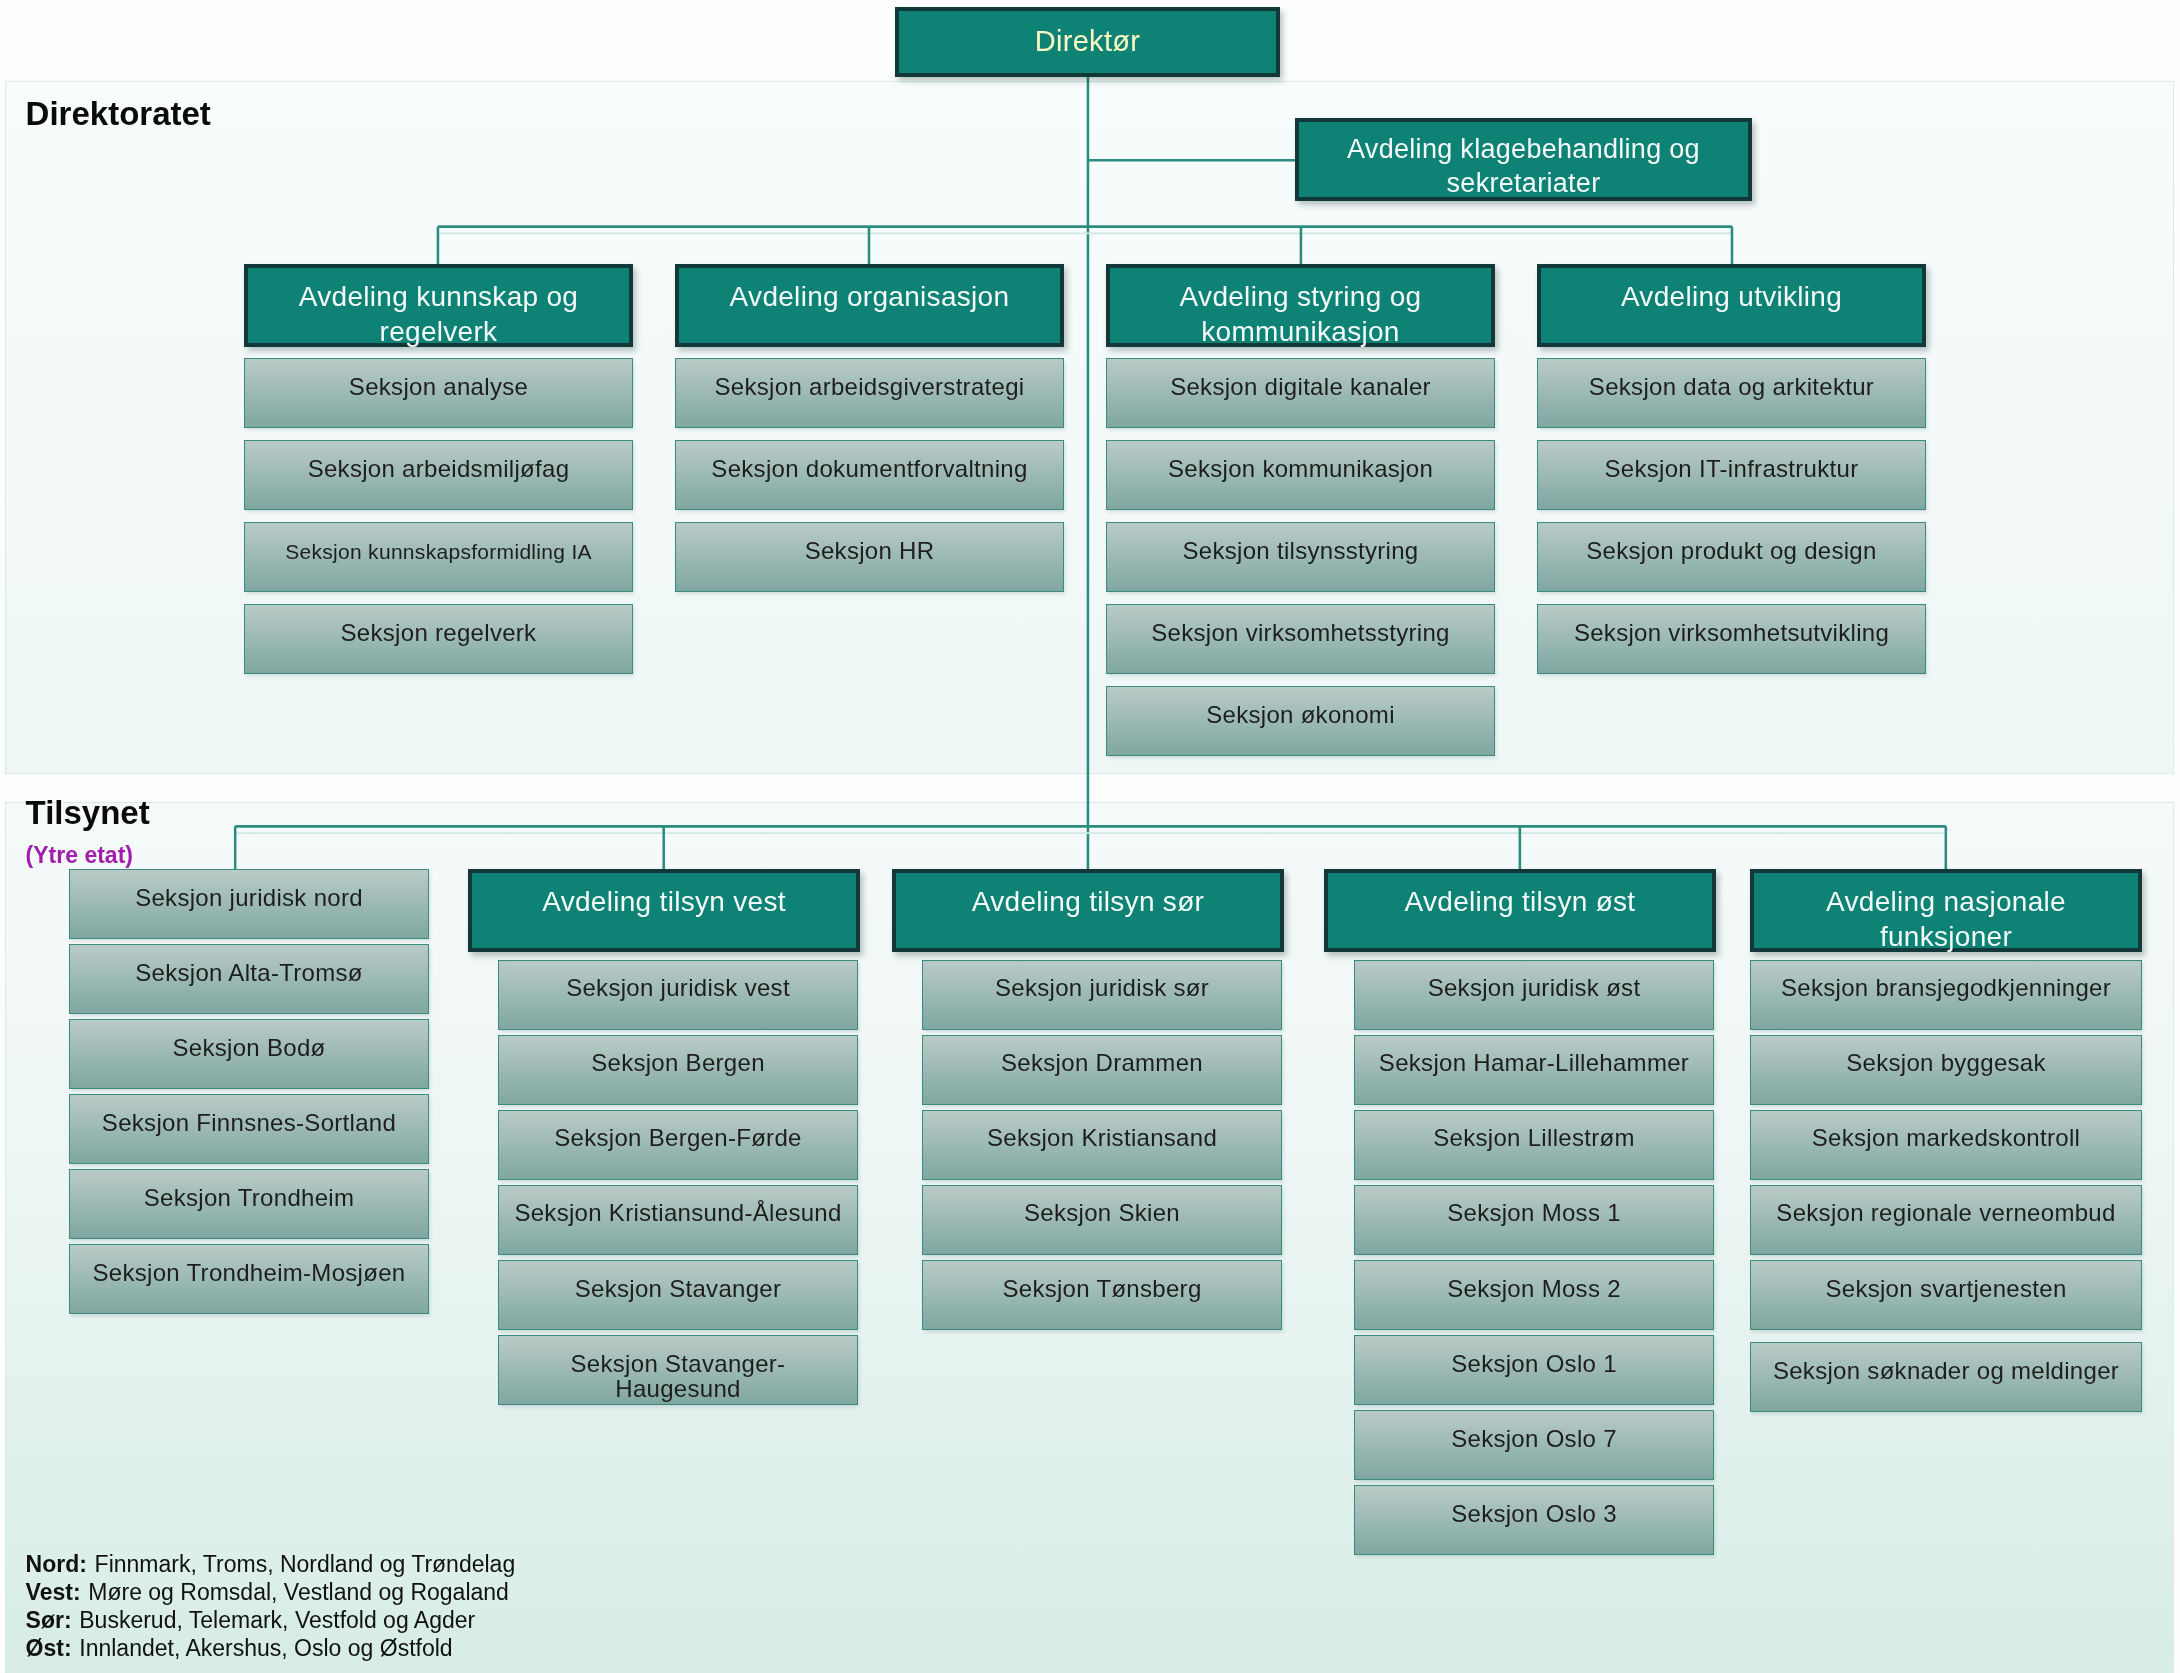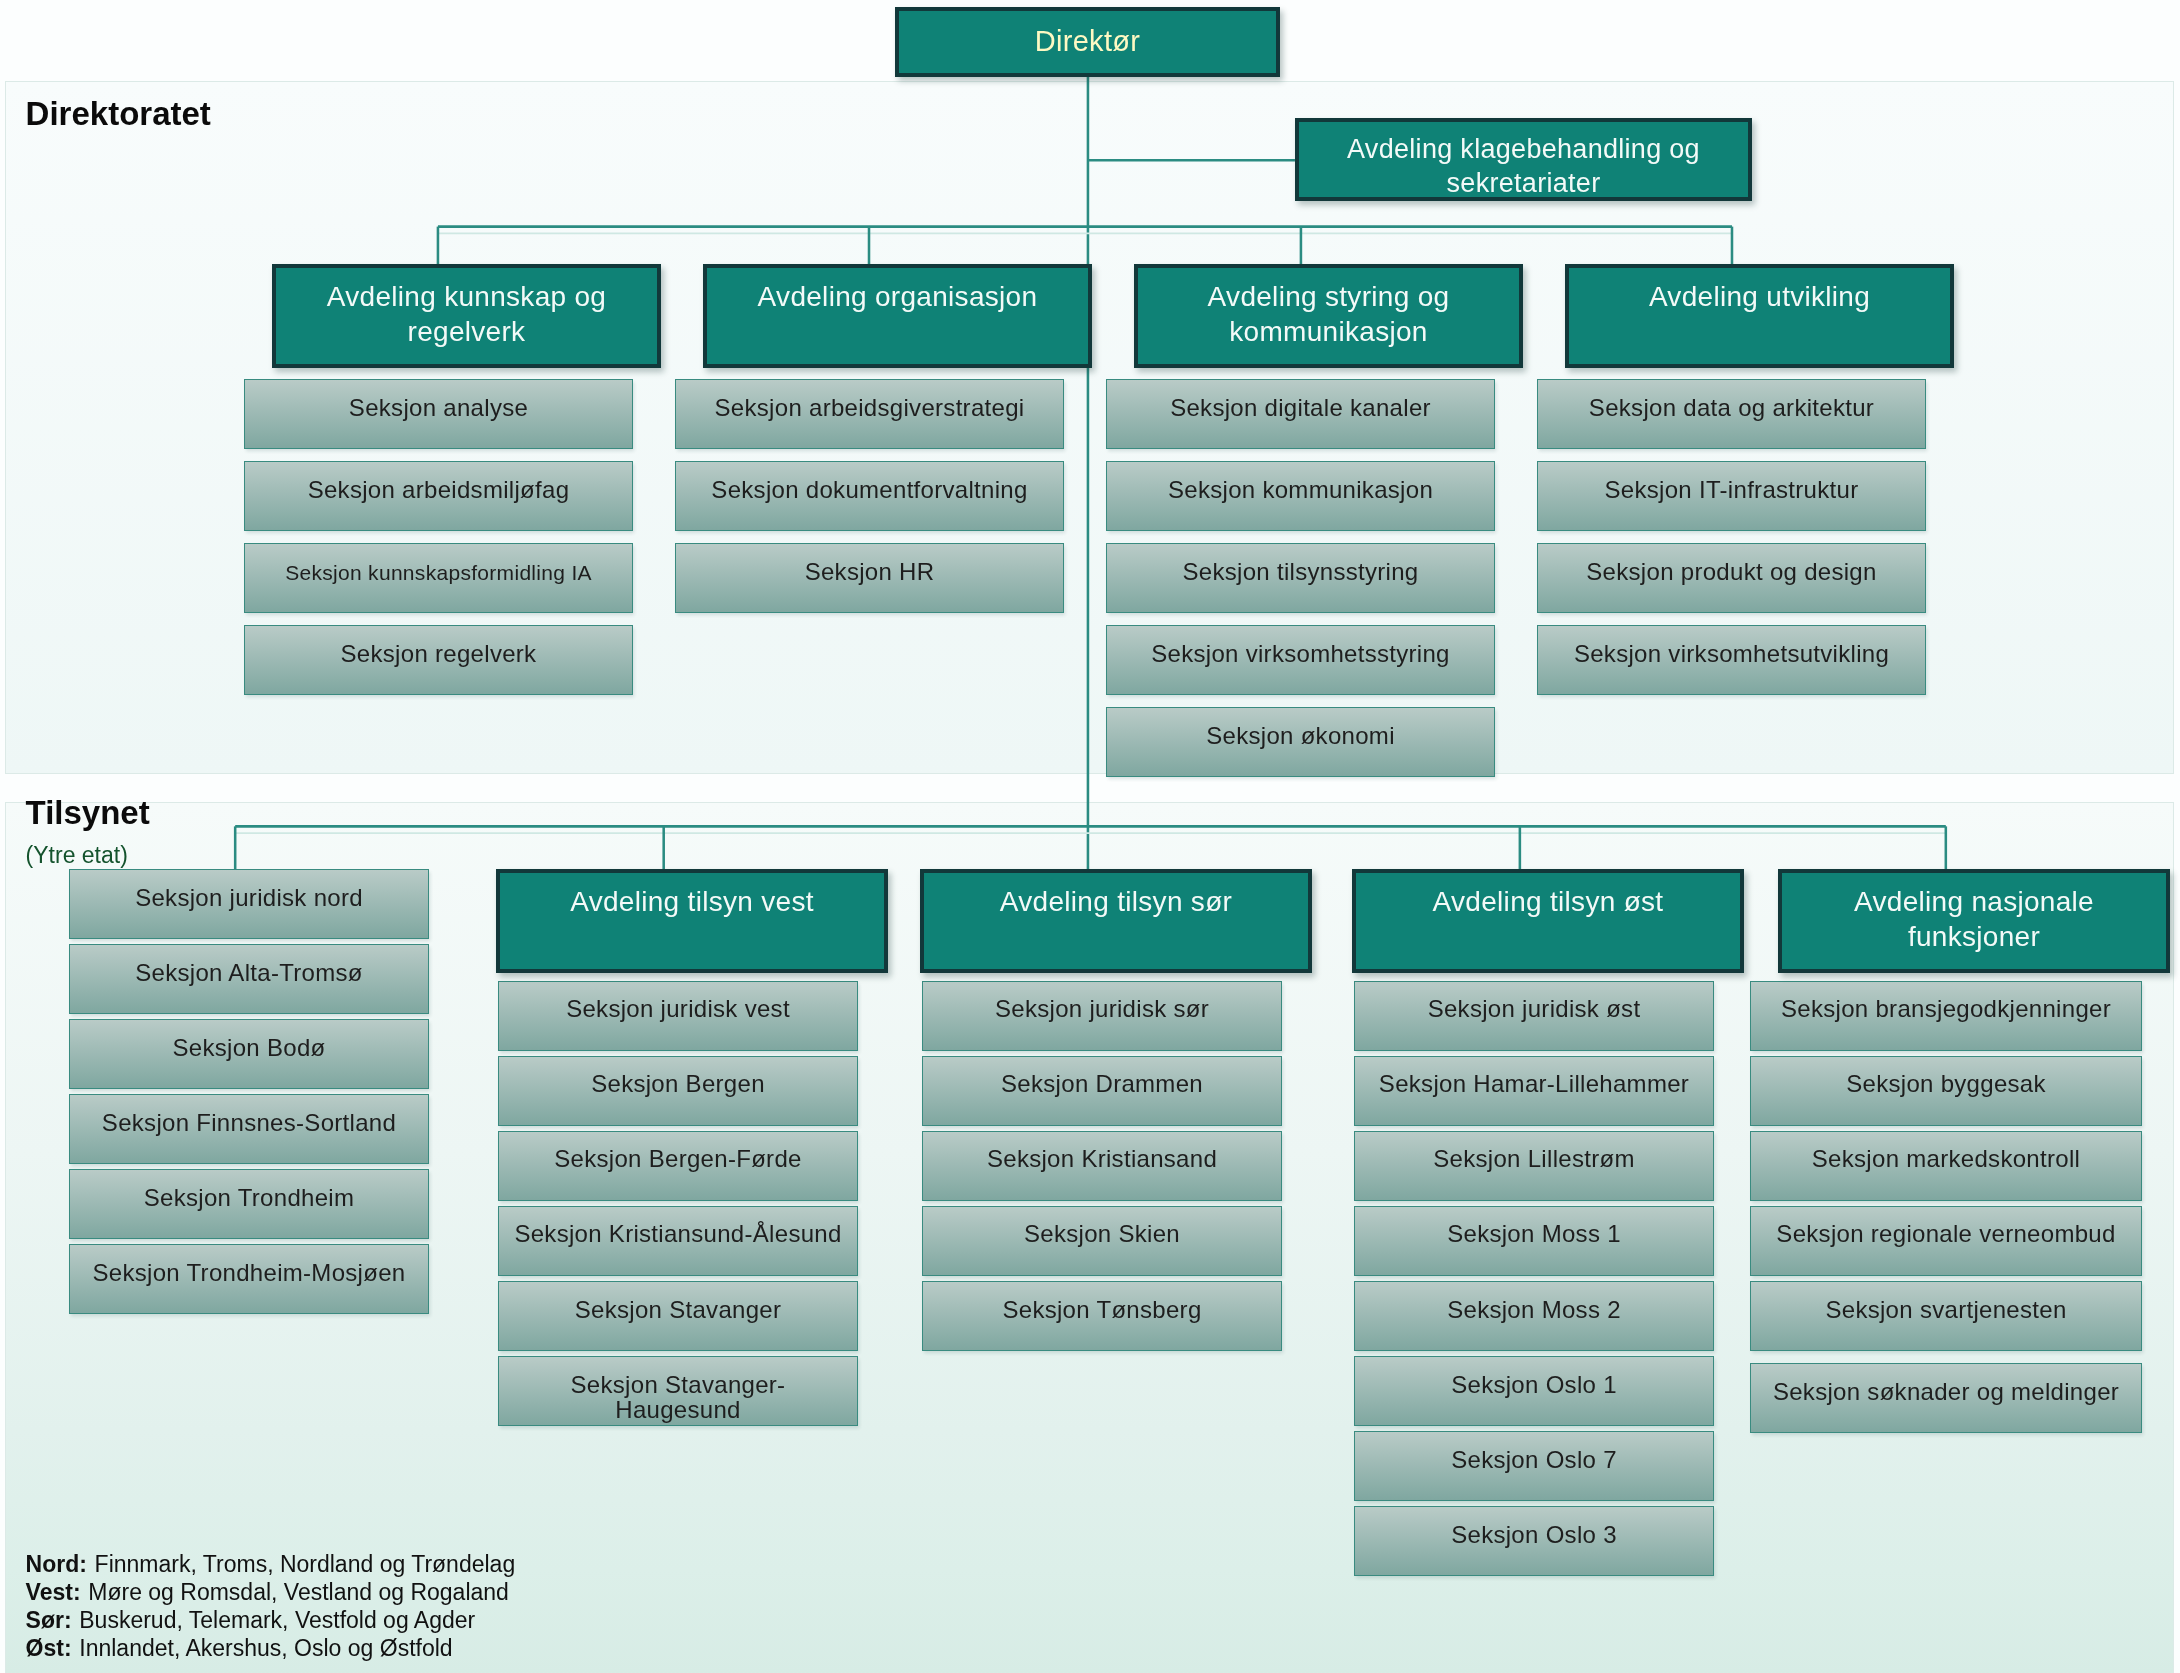--- a/index.html
+++ b/index.html
@@ -15,21 +15,21 @@
   .band{position:absolute;left:5.1px;width:2169px;border:0.9px solid #DCEAE7;z-index:0;box-sizing:border-box;}
   .band-direktoratet{top:81px;height:693px;background:linear-gradient(180deg,#F8FCFC 0%,#EEF7F6 100%);}
   .band-tilsynet{top:802px;height:872px;border-bottom:none;
     background:linear-gradient(180deg,#F6FBFA 0%,#EDF6F4 40%,#E2F1ED 72%,#DCEFE9 88%,#D7ECE5 100%);}
   
   #connectors{position:absolute;left:0;top:0;z-index:1;pointer-events:none;}
   .cline{stroke:var(--connector,#2B8C82);stroke-width:3;fill:none;}
   .cecho{stroke:#CFE8E3;stroke-width:2;fill:none;}
   
   .band-label{position:absolute;left:25.6px;z-index:2;font-weight:bold;color:#0B0B0B;font-size:33px;line-height:37px;}
-  .band-sublabel{position:absolute;left:25.6px;z-index:2;color:#14532d;font-size:23px;line-height:26.4px;font-weight:400;}
+  .band-sublabel{position:absolute;left:25.6px;z-index:2;color:#a21caf;font-size:23px;line-height:26.4px;font-weight:700;}
   
   .avd-box{
     position:relative;z-index:2;box-sizing:border-box;
     background:var(--header_fill,#0F8276);
     border:4.3px solid var(--header_border,#12383A);
     color:#F3FAF8;
     display:flex;justify-content:center;align-items:flex-start;
     text-align:center;font-size:28px;line-height:35px;
     padding:11px 22px 0 22px;
     box-shadow:3.4px 4.3px 6px rgba(16,51,47,.28);
@@ -46,21 +46,21 @@
     position:absolute;left:1295px;top:118px;width:457px;height:83px;z-index:2;box-sizing:border-box;
     background:var(--header_fill,#0F8276);
     border:4.3px solid var(--header_border,#12383A);
     color:#F3FAF8;display:flex;justify-content:center;align-items:flex-start;
     text-align:center;font-size:27px;line-height:34px;padding:10.2px 15.3px 0 15.3px;
     box-shadow:3.4px 4.3px 6px rgba(16,51,47,.28);letter-spacing:0.3px;
   }
   .col{position:absolute;z-index:2;}
   .dir-col{top:264px;width:389px;}
   .til-col{top:869px;width:392px;}
-  .dir-col .avd-box,.til-col .avd-box{width:100%;height:104px;margin-left:28px;}
+  .dir-col .avd-box,.til-col .avd-box{width:100%;height:83px;}
   .sec{
     position:relative;box-sizing:border-box;height:70px;
     background:linear-gradient(180deg,var(--section_top,#B9CBC7) 0%,var(--section_bottom,#7FA7A0) 100%);
     border:1.7px solid var(--section_border,#398B80);
     color:#1E1E1E;display:flex;justify-content:center;align-items:flex-start;
     text-align:center;font-size:24px;line-height:25.6px;padding:14.5px 10.2px 0 10.2px;
     box-shadow:1.7px 2.6px 3.4px rgba(30,70,64,.15);letter-spacing:0.3px;
   }
   .sec.small{font-size:21px;padding-top:16px;}
   .dir-col .avd-box + .sec{margin-top:11px;}

